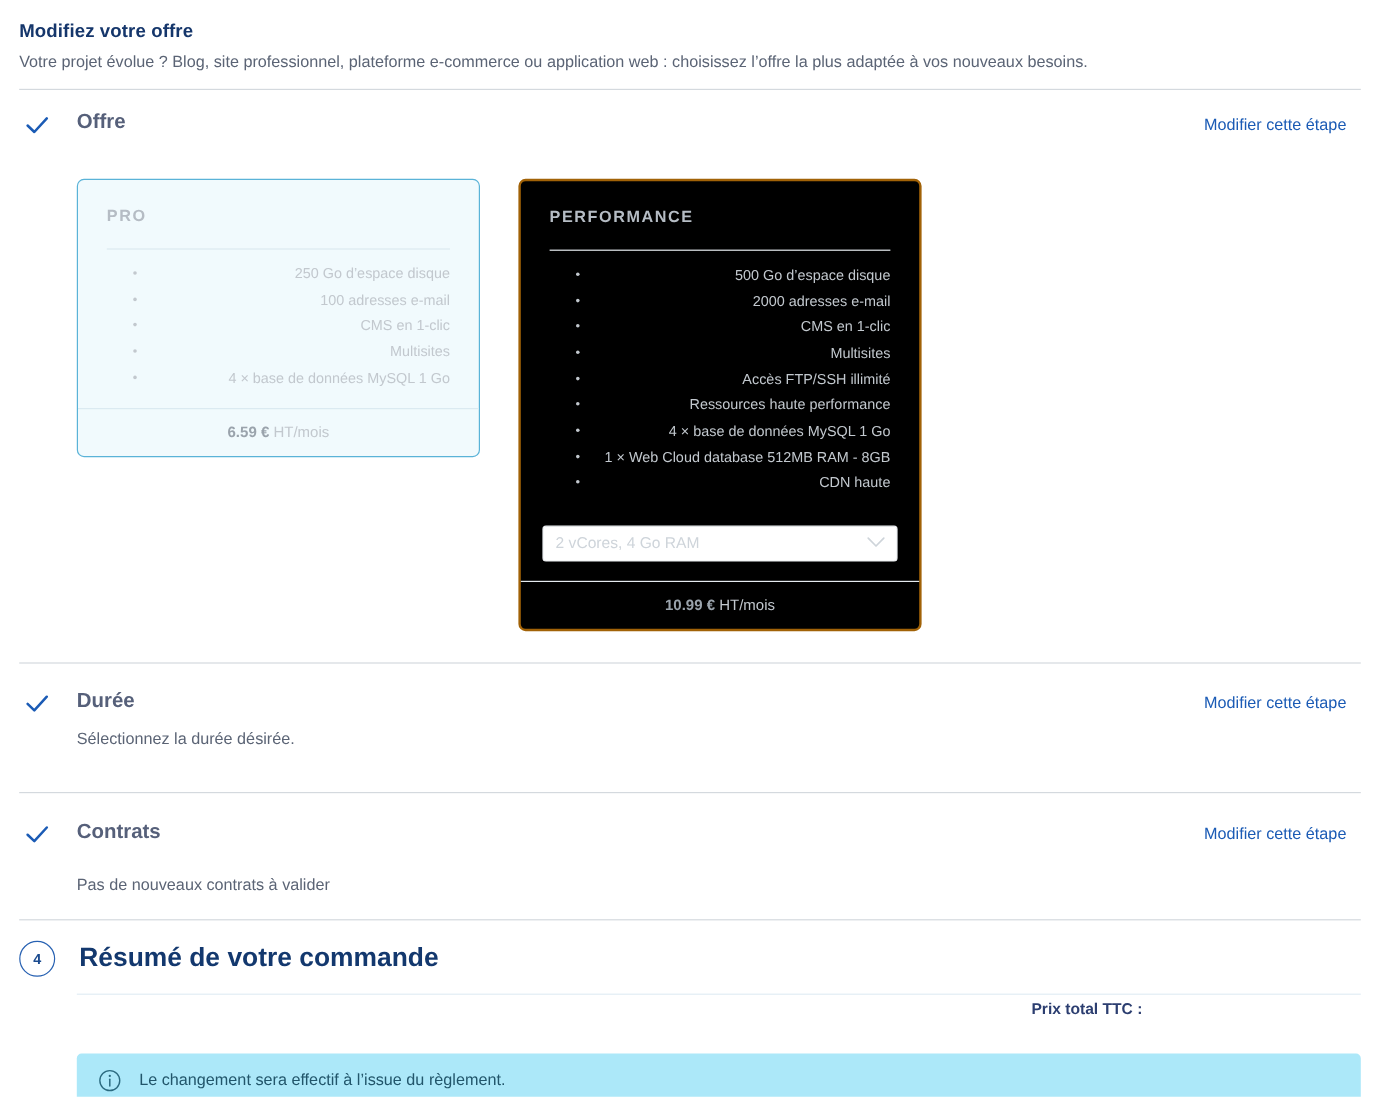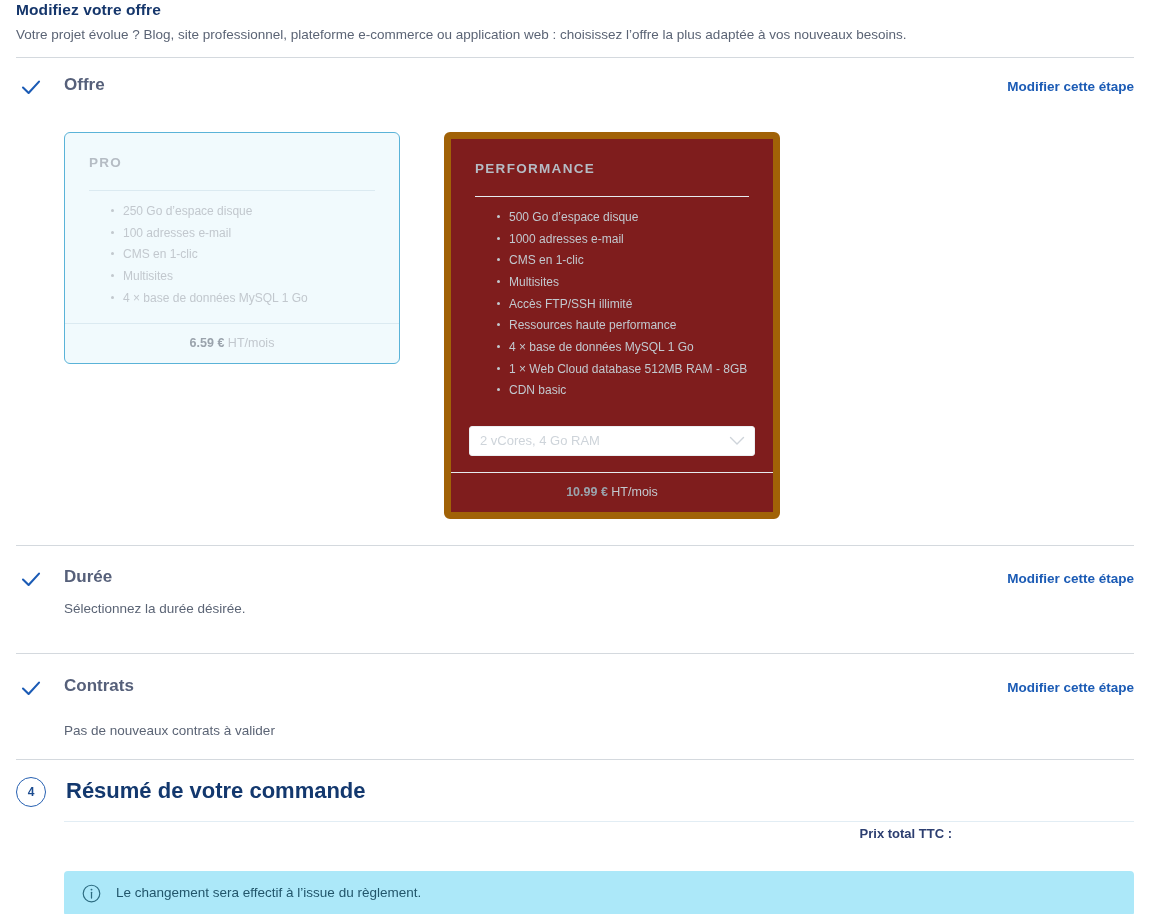--- a/index.html
+++ b/index.html
@@ -16,21 +16,21 @@
     overflow: hidden;
   }
   .page {
     position: relative;
     width: 1154px;
     height: 914px;
   }
 
   
   .hdr {
-    padding: 1px 20px 0 16px;
+    padding: 18px 20px 0 16px;
   }
   .hdr-title {
     font-size: 15.5px;
     font-weight: bold;
     color: #15366b;
     letter-spacing: 0.1px;
     margin: 0 0 7px 0;
   }
   .hdr-sub {
     font-size: 13.5px;
@@ -86,51 +86,51 @@
     line-height: 1.1;
   }
   .step-title.big {
     font-size: 22px;
     color: #13386e;
     margin-left: 20px;
     line-height: 1.25;
   }
   .edit-link {
     position: absolute;
-    right: 0;
+    right: 12px;
     top: 3px;
     font-size: 13.5px;
     color: #1b5bb5;
-    font-weight: bold;
+    font-weight: normal;
     text-decoration: none;
     cursor: pointer;
     white-space: nowrap;
   }
   .step-sub {
     font-size: 13.5px;
     color: #5b6475;
     margin-left: 48px;
     margin-top: 3px;
   }
   .step-sub.loose { margin-top: 16px; }
 
   
   .cards {
     display: flex;
-    gap: 44px;
+    gap: 32px;
     padding-left: 48px;
     margin-top: 26px;
     align-items: flex-start;
   }
   .card {
     width: 336px;
     box-sizing: border-box;
-    border: 7px solid #a16207;
+    border: 2px solid #a16207;
     border-radius: 6px;
-    background: #7f1d1d;
+    background: #000000;
     display: flex;
     flex-direction: column;
   }
   .card.selected {
     border: 1.4px solid #5ab3d8;
     background: #f1fafd;
   }
   .card-body {
     padding: 22px 24px 6px 24px;
   }
@@ -144,20 +144,21 @@
   .card-sep {
     height: 1px;
     background: #e6ebef;
     margin: 0 0 12px 0;
   }
   .card.selected .card-sep { background: #dbeaf1; }
   ul.feats {
     margin: 0;
     padding: 0 0 6px 22px;
     list-style: none;
+    text-align: right;
   }
   ul.feats li {
     position: relative;
     font-size: 12px;
     color: #c2c8ce;
     line-height: 1.42;
     padding: 0 0 4.6px 12px;
     white-space: nowrap;
   }
   ul.feats li:before {
@@ -302,28 +303,28 @@
           <span>HT/mois</span>
         </div>
       </div>
 
       <div class="card">
         <div class="card-body">
           <div class="card-name">PERFORMANCE</div>
           <div class="card-sep"></div>
           <ul class="feats">
             <li>500 Go d’espace disque</li>
-            <li>1000 adresses e-mail</li>
+            <li>2000 adresses e-mail</li>
             <li>CMS en 1-clic</li>
             <li>Multisites</li>
             <li>Accès FTP/SSH illimité</li>
             <li>Ressources haute performance</li>
             <li>4 × base de données MySQL 1 Go</li>
             <li>1 × Web Cloud database 512MB RAM - 8GB</li>
-            <li>CDN basic</li>
+            <li>CDN haute</li>
           </ul>
         </div>
         <div class="select-wrap">
           <div class="fake-select">
             <span>2 vCores, 4 Go RAM</span>
           </div>
           <span class="chev">
             <svg width="16" height="10" viewBox="0 0 16 10" fill="none">
               <path d="M1.5 1.5 L8 8 L14.5 1.5" stroke="#ced4da" stroke-width="1.4" fill="none" stroke-linecap="round" stroke-linejoin="round"></path>
             </svg>

